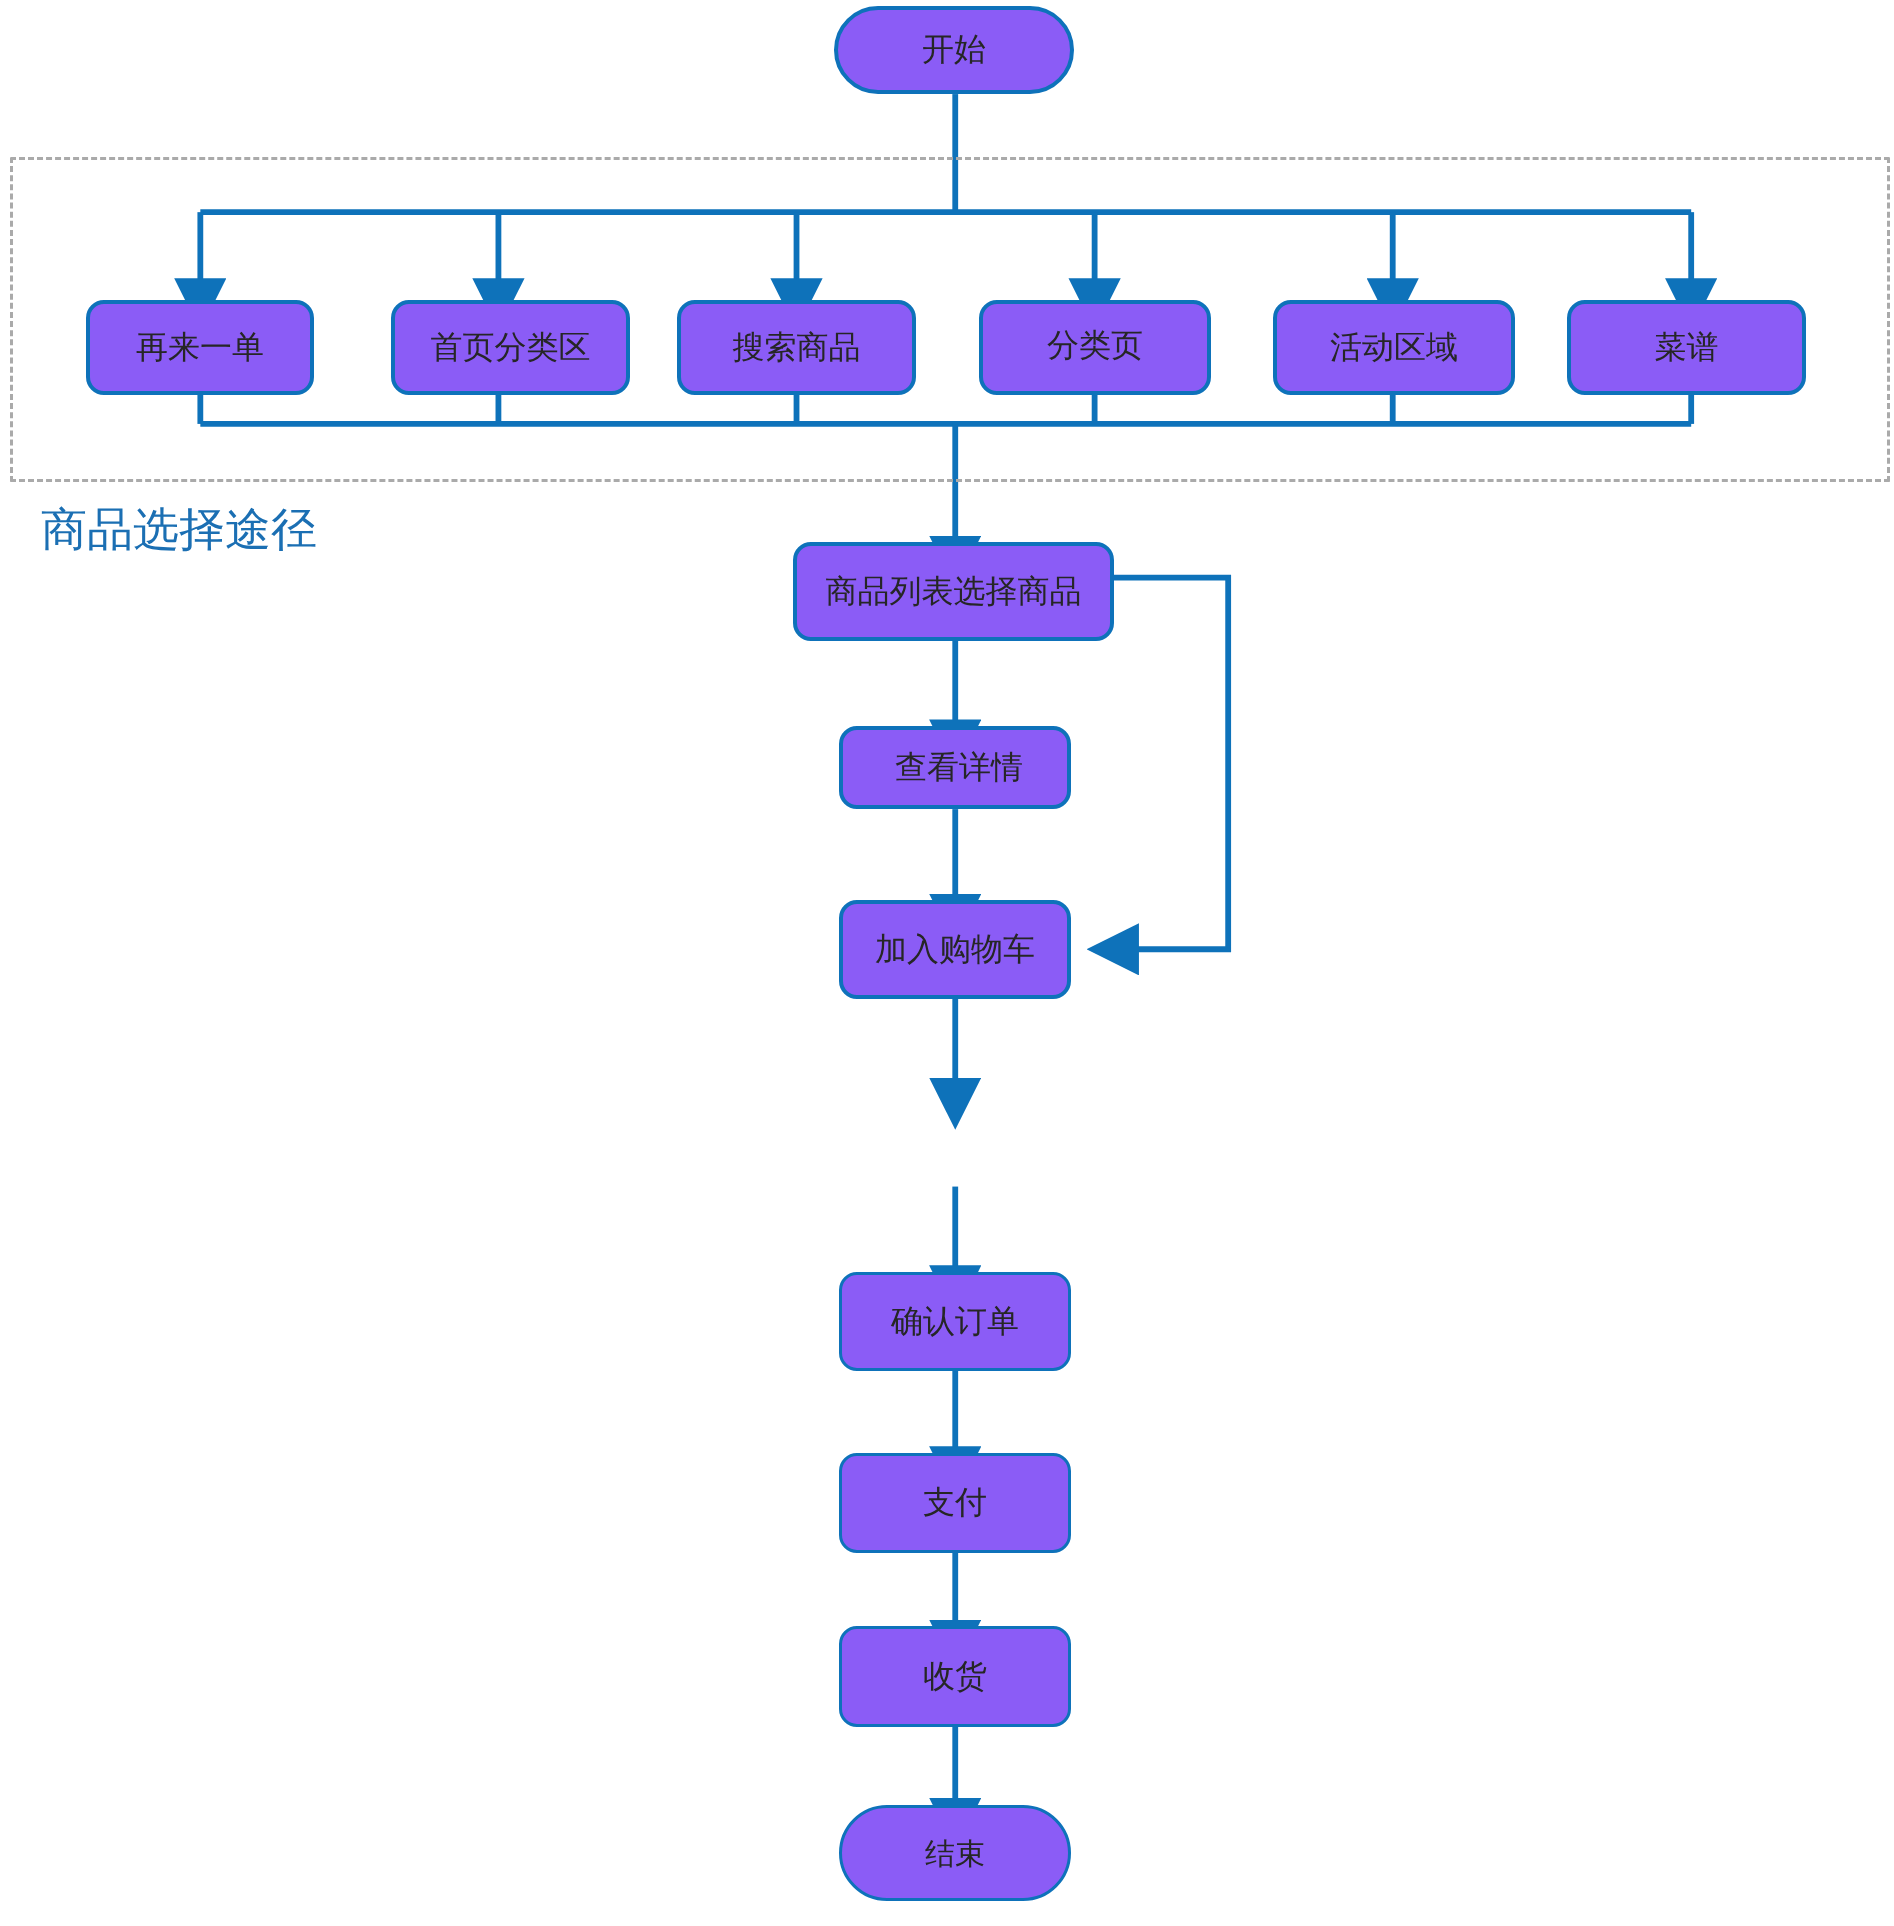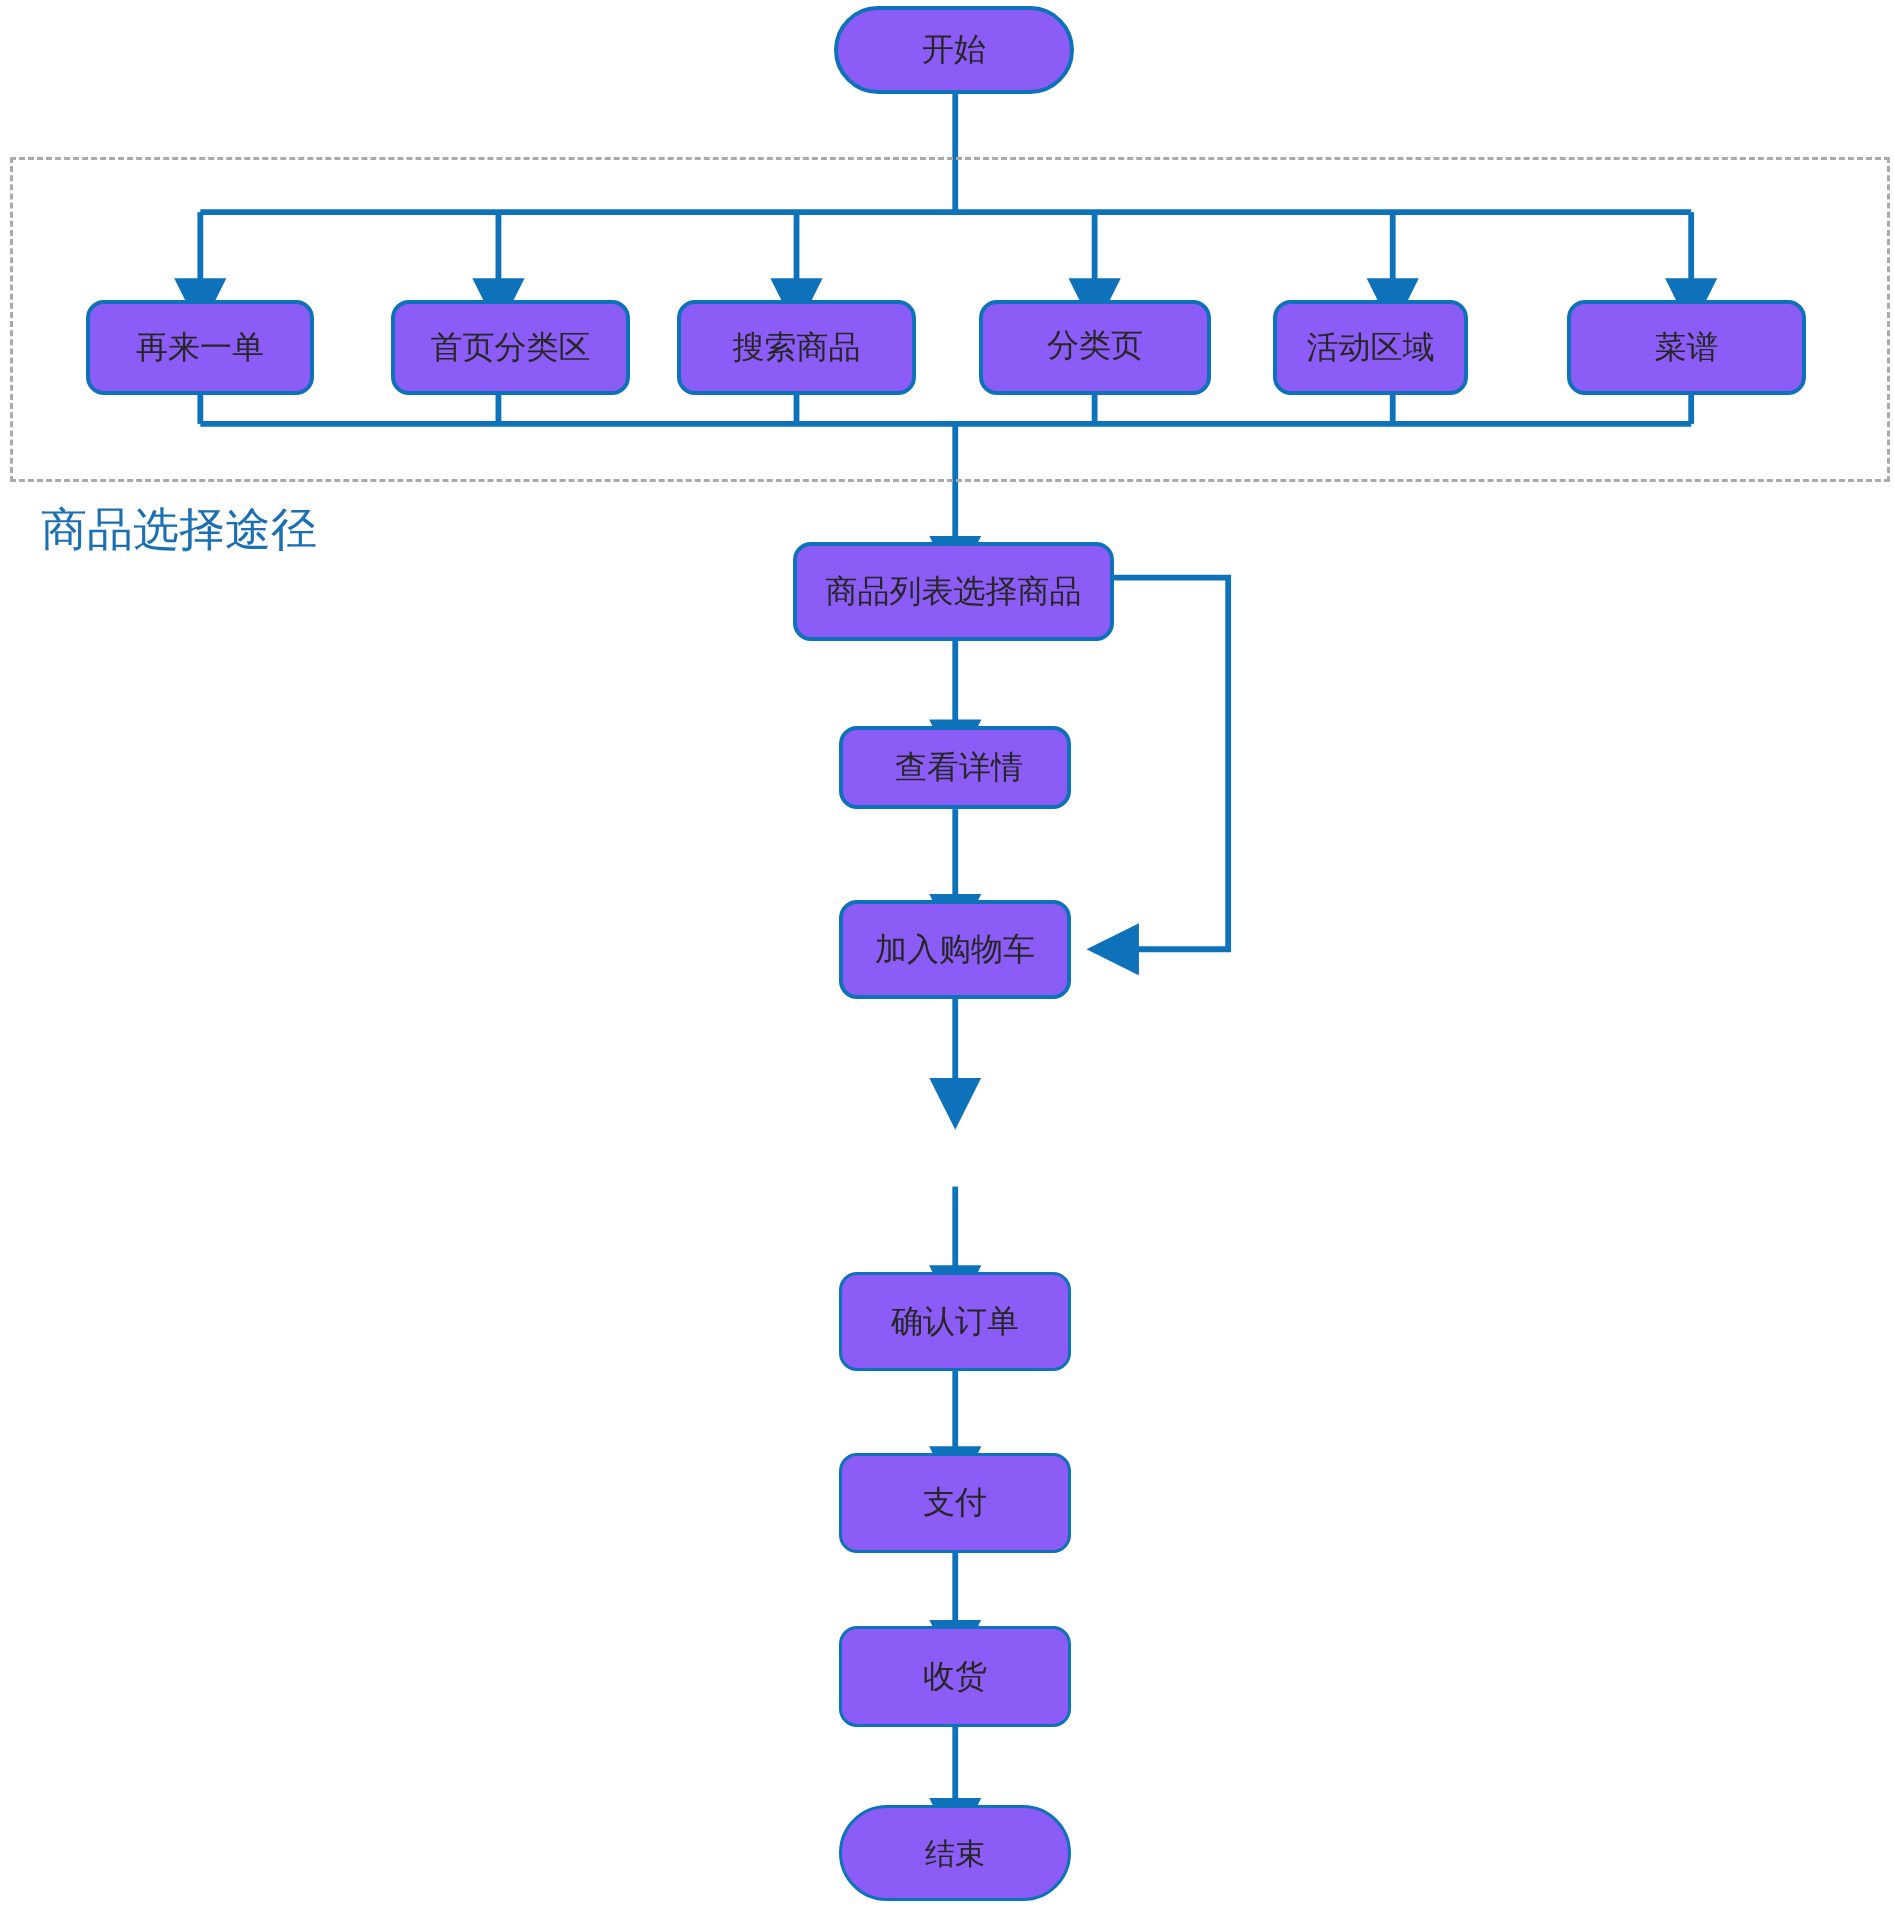--- a/index.html
+++ b/index.html
@@ -125,21 +125,21 @@
   </div>
 
   <div class="node process" style="left:677px; top:300px; width:239px; height:95px; font-size:32px;">
     <span>搜索商品</span>
   </div>
 
   <div class="node process" style="left:979px; top:300px; width:232px; height:95px; font-size:32px;font-family:Liberation Mono, monospace;">
     <span>分类页</span>
   </div>
 
-  <div class="node process" style="left:1273px; top:300px; width:195px; height:95px; font-size:32px;">
+  <div class="node process" style="left:1273px; top:300px; width:242px; height:95px; font-size:32px;">
     <span>活动区域</span>
   </div>
 
   <div class="node process" style="left:1567px; top:300px; width:239px; height:95px; font-size:32px;">
     <span>菜谱</span>
   </div>
 
   <div class="node process" style="left:793px; top:542px; width:321px; height:99px; font-size:32px;">
     <span>商品列表选择商品</span>
   </div>

